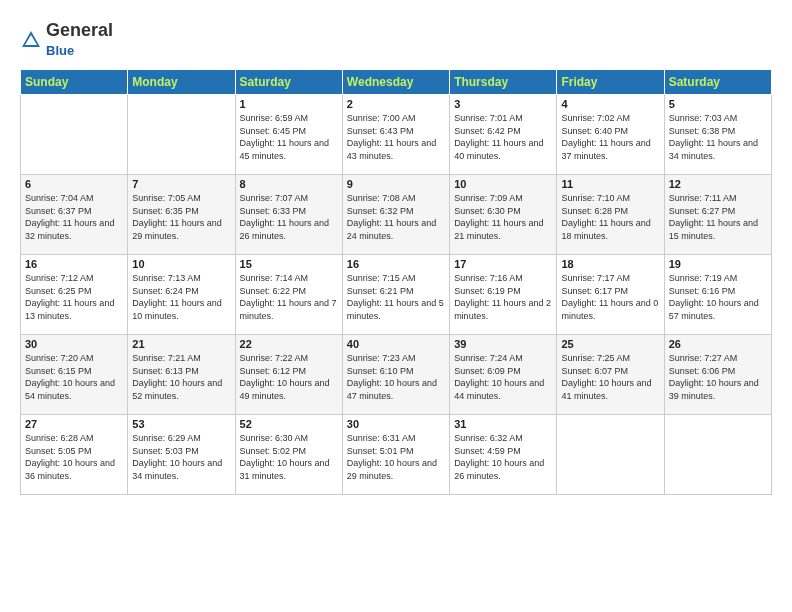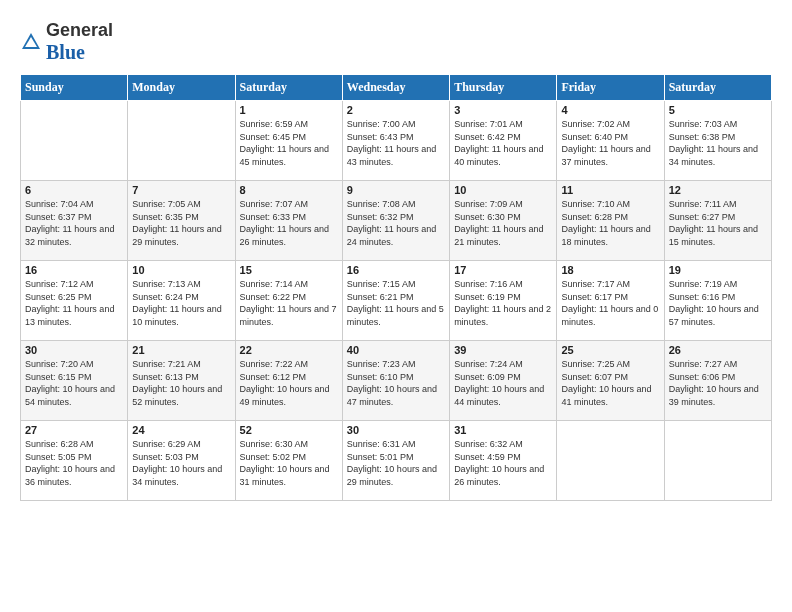--- a/index.html
+++ b/index.html
@@ -20,24 +20,23 @@
       display: flex;
       align-items: center;
       gap: 4px;
     }
     .logo-text-general {
       font-size: 18px;
       font-weight: bold;
       color: #333;
     }
     .logo-text-blue {
-      font-size: 20px;
+      font-size: 13px;
       font-weight: bold;
       color: #1a5fa8;
-      font-family: Liberation Serif, serif;
     }
     .logo-icon {
       width: 22px;
       height: 22px;
     }
     .title-block {
       text-align: right;
     }
     .month-title {
       font-size: 36px;
@@ -48,27 +47,26 @@
       font-size: 16px;
       color: #555;
     }
     table {
       width: 100%;
       border-collapse: collapse;
       table-layout: fixed;
     }
     thead th {
       background-color: #2271b3;
-      color: #ffffff;
+      color: #bef264;
       font-size: 12px;
       font-weight: bold;
       padding: 5px 4px;
       text-align: left;
       border: 1px solid #fff;
-      font-family: Liberation Serif, serif;
     }
     tbody td {
       border: 1px solid #ccc;
       vertical-align: top;
       padding: 3px 4px;
       font-size: 9.5px;
       color: #333;
       height: 80px;
     }
     tbody tr:nth-child(even) td {
@@ -237,21 +235,21 @@
           <span class="day-number">26</span>
           <div class="day-info">Sunrise: 7:27 AM<br>Sunset: 6:06 PM<br>Daylight: 10 hours and 39 minutes.</div>
         </td>
       </tr>
       <tr>
         <td>
           <span class="day-number">27</span>
           <div class="day-info">Sunrise: 6:28 AM<br>Sunset: 5:05 PM<br>Daylight: 10 hours and 36 minutes.</div>
         </td>
         <td>
-          <span class="day-number">24</span>
+          <span class="day-number">53</span>
           <div class="day-info">Sunrise: 6:29 AM<br>Sunset: 5:03 PM<br>Daylight: 10 hours and 34 minutes.</div>
         </td>
         <td>
           <span class="day-number">52</span>
           <div class="day-info">Sunrise: 6:30 AM<br>Sunset: 5:02 PM<br>Daylight: 10 hours and 31 minutes.</div>
         </td>
         <td>
           <span class="day-number">30</span>
           <div class="day-info">Sunrise: 6:31 AM<br>Sunset: 5:01 PM<br>Daylight: 10 hours and 29 minutes.</div>
         </td>

